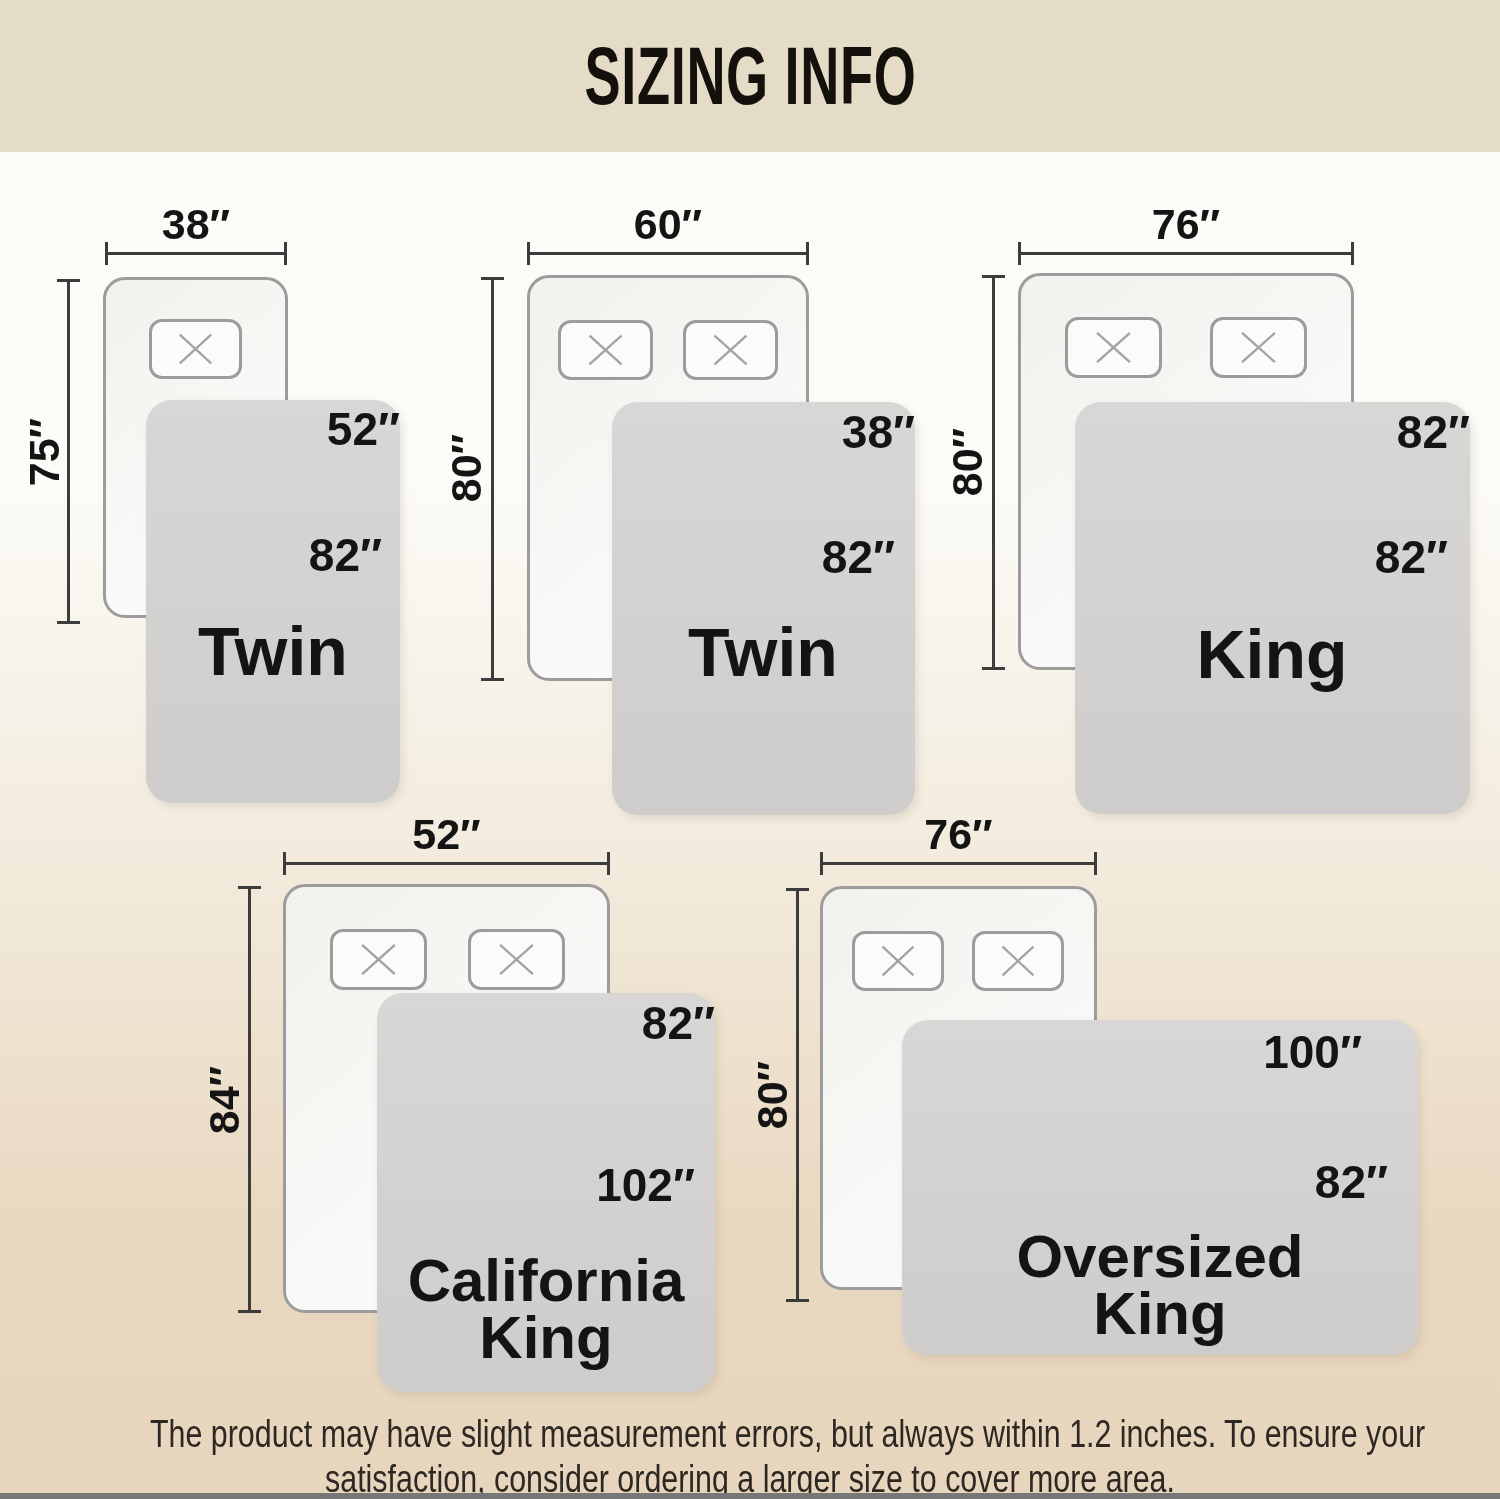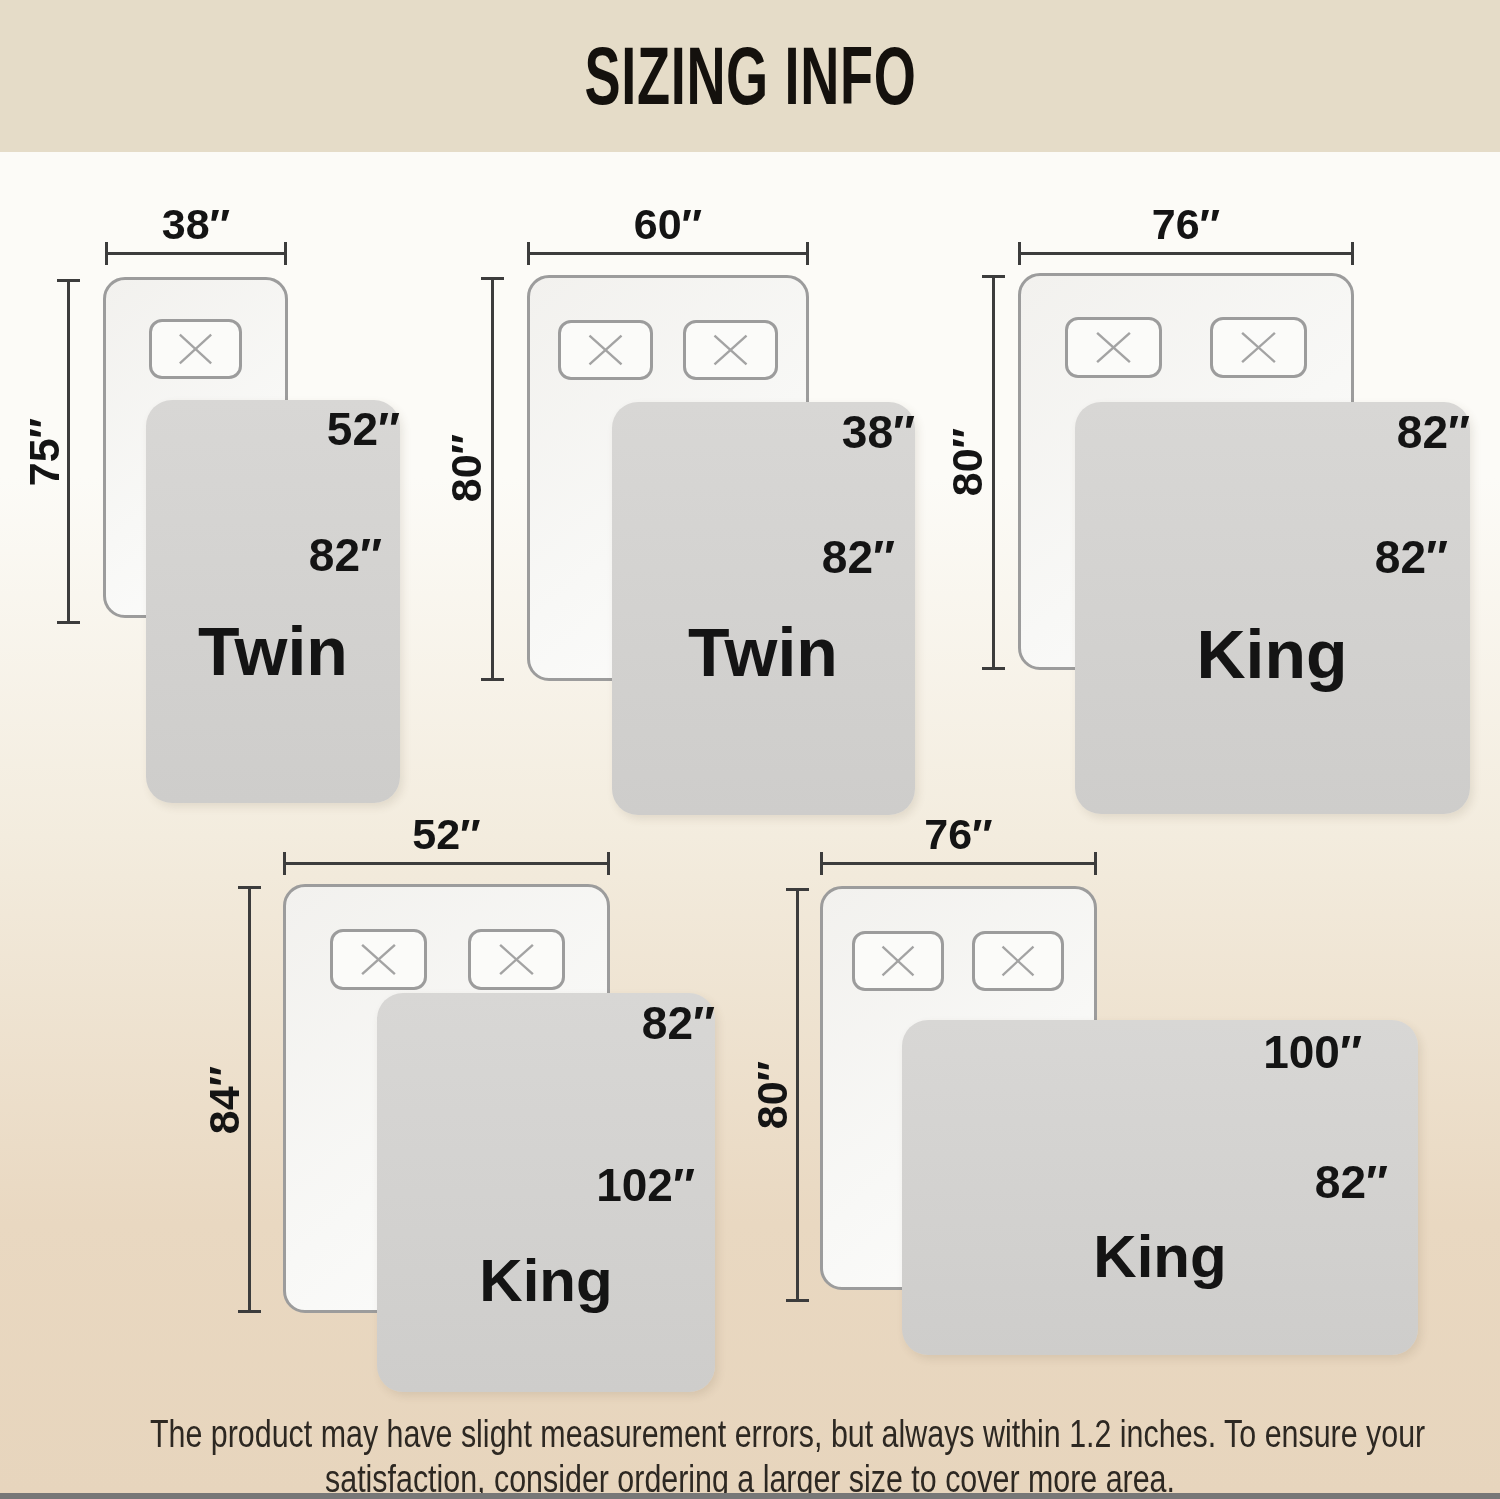--- a/index.html
+++ b/index.html
@@ -177,20 +177,21 @@
     <div class="pillow" style="left:468px;top:929px;width:97px;height:61px">
       <svg viewBox="0 0 100 64" preserveAspectRatio="none">
           <line x1="32" y1="15" x2="68" y2="49"></line>
           <line x1="68" y1="15" x2="32" y2="49"></line>
         </svg>
     </div>
     <div class="blanket" style="left:377px;top:993px;width:338px;height:399px"></div>
     <div class="blanket-top-label" style="left:377px;top:996px;width:338px">82″</div>
     <div class="blanket-right-label" style="left:377px;top:1158px;width:318px">102″</div>
     <div class="bed-name two-line" style="left:396px;top:1252px;width:300px">
+      <span>California</span>
         <span>King</span>
     </div>
   </div>
 
   <div>
     <div class="dim-label" style="left:820px;top:810px;width:277px">76″</div>
     <div class="dim-h" style="left:820px;top:862px;width:277px"></div>
     <div class="dim-label rot" style="left:772px;top:1095px">80″</div>
     <div class="dim-v" style="left:796px;top:888px;height:414px"></div>
     <div class="mattress" style="left:820px;top:886px;width:277px;height:404px"></div>
@@ -203,20 +204,21 @@
     <div class="pillow" style="left:972px;top:931px;width:92px;height:60px">
       <svg viewBox="0 0 100 64" preserveAspectRatio="none">
           <line x1="32" y1="15" x2="68" y2="49"></line>
           <line x1="68" y1="15" x2="32" y2="49"></line>
         </svg>
     </div>
     <div class="blanket" style="left:902px;top:1020px;width:516px;height:335px"></div>
     <div class="blanket-top-label" style="left:902px;top:1025px;width:460px">100″</div>
     <div class="blanket-right-label" style="left:902px;top:1155px;width:486px">82″</div>
     <div class="bed-name two-line" style="left:1010px;top:1228px;width:300px">
+      <span>Oversized</span>
         <span>King</span>
     </div>
   </div>
 
   <div class="footer">
     <div class="footer-line">The product may have slight measurement errors, but always within 1.2 inches. To ensure your</div>
     <div class="footer-line">satisfaction, consider ordering a larger size to cover more area.</div>
   </div>
 
 </div>

